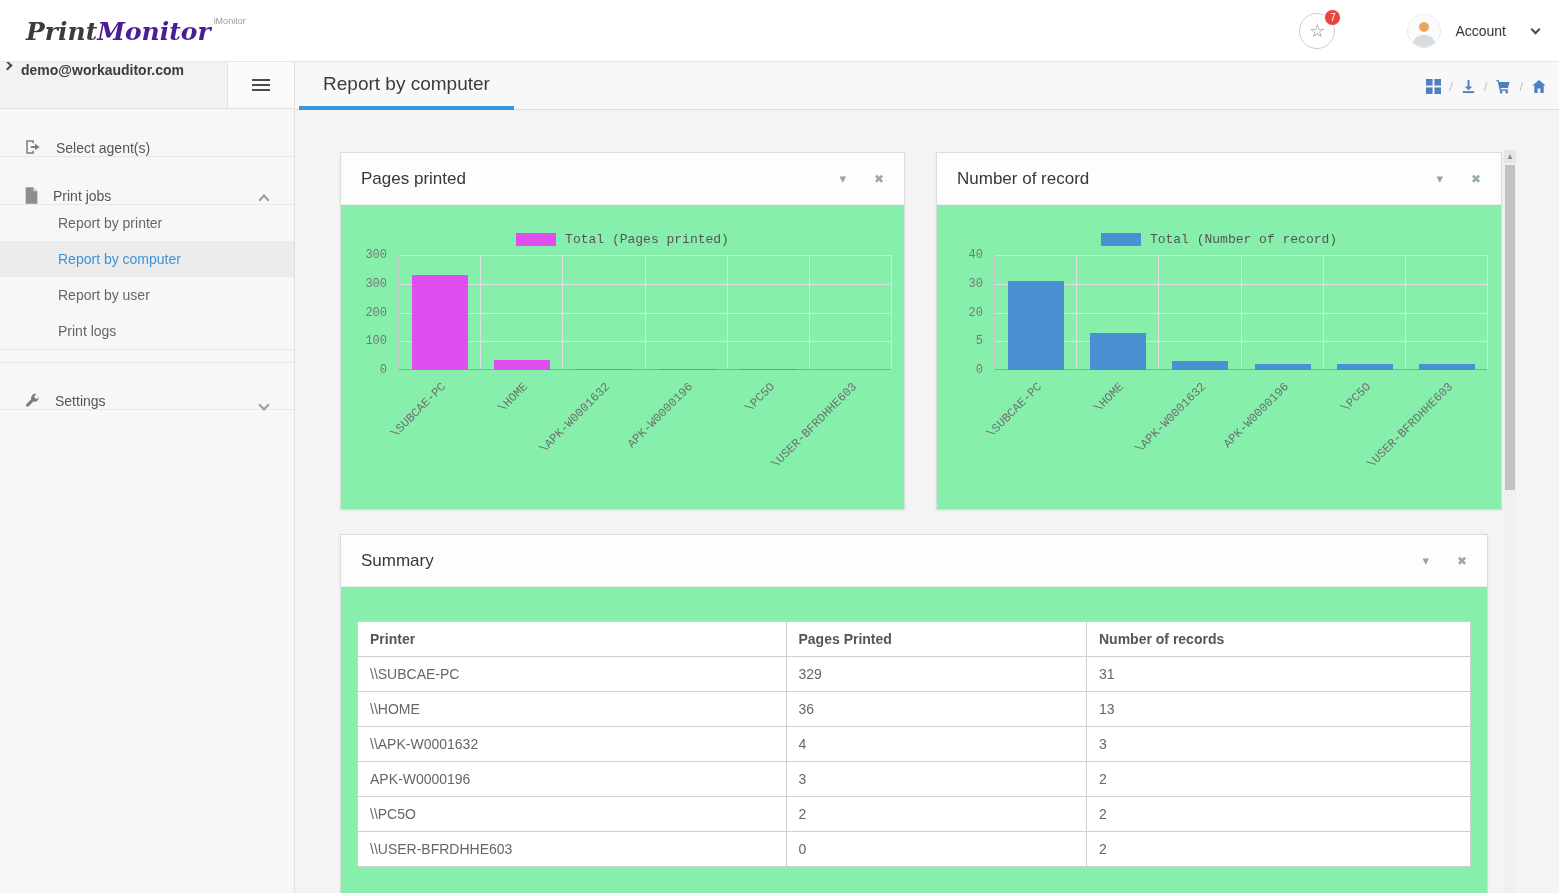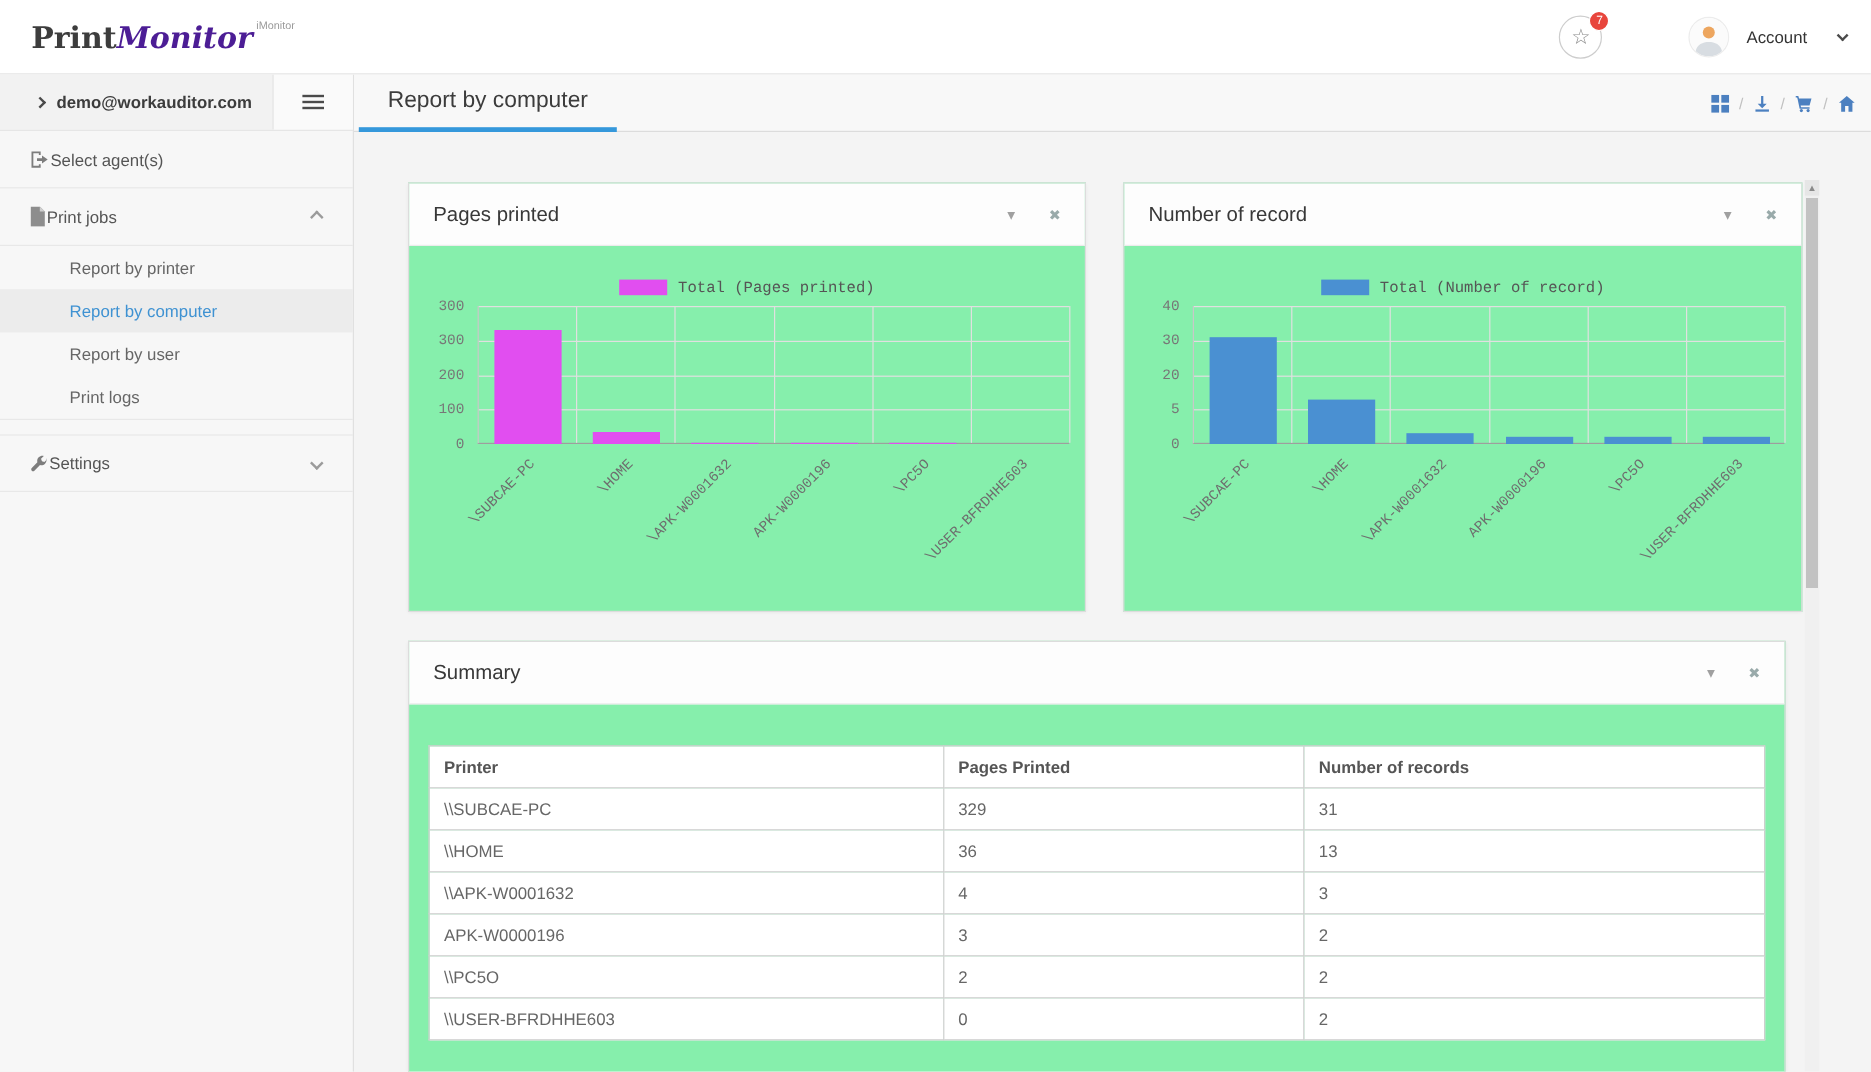--- a/index.html
+++ b/index.html
@@ -3,21 +3,21 @@
 <meta charset="utf-8">
 <style>
   * { margin:0; padding:0; box-sizing:border-box; }
   html,body { width:1559px; height:893px; overflow:hidden; background:#f5f5f5;
     font-family:"Liberation Sans", sans-serif; -webkit-font-smoothing:antialiased; }
 
   
   .topbar { position:absolute; top:0; left:0; width:1559px; height:62px; background:#fff;
     border-bottom:1px solid #e6e6e6; z-index:5; }
   .logo { position:absolute; left:26px; top:0; height:62px; display:flex; align-items:center; cursor:pointer; }
-  .logo-print { font-family:"DejaVu Serif", serif; font-weight:bold; font-size:25px; color:#3d3d3d; }
+  .logo-print { font-family:"DejaVu Serif", serif; font-style:italic; font-weight:bold; font-size:25px; color:#3d3d3d; }
   .logo-monitor { font-family:"DejaVu Serif", serif; font-style:italic; font-weight:bold; font-size:25px; color:#4c1d95; }
   .logo-sup { font-size:9px; color:#9a9a9a; margin-left:3px; align-self:flex-start; margin-top:16px; }
   .topbar-right { position:absolute; right:20px; top:0; height:62px; display:flex; align-items:center; }
   .star-btn { position:relative; width:36px; height:36px; border:1px solid #cdcdcd; border-radius:50%;
     display:flex; align-items:center; justify-content:center; margin-right:72px; cursor:pointer; background:#fff; }
   .star-glyph { font-size:18px; color:#8a8a8a; line-height:1; }
   .badge { position:absolute; top:-5px; right:-7px; min-width:17px; height:17px; border-radius:9px;
     background:#e8453c; color:#fff; font-size:10px; line-height:15px; text-align:center;
     border:1px solid #fff; padding:0 3px; }
   .avatar { width:34px; height:34px; border-radius:50%; overflow:hidden; border:1px solid #ececec;
@@ -27,27 +27,27 @@
   .chev.down { transform:rotate(45deg); }
   .chev.up { transform:rotate(-135deg); }
   .chev.right { transform:rotate(-45deg); }
   .chev.dark { border-color:#4a4a4a; width:7px; height:7px; }
   .acct-chev { margin-top:-4px; cursor:pointer; }
 
   
   .sidebar { position:absolute; top:62px; left:0; width:295px; bottom:0; background:#f7f7f7;
     border-right:1px solid #e0e0e0; }
   .side-header { height:47px; display:flex; border-bottom:1px solid #e2e2e2; }
-  .side-user { flex:1; display:flex; align-items:center; gap:10px; padding-left:30px;
+  .side-user { flex:1; display:flex; align-items:flex-start; gap:10px; padding-left:4px;
     background:#f2f2f2; cursor:pointer; }
   .side-user-label { font-size:14px; font-weight:bold; color:#3c3c3c; }
   .side-burger { width:67px; background:#fafafa; border-left:1px solid #e2e2e2; display:flex;
     flex-direction:column; align-items:center; justify-content:center; gap:3px; cursor:pointer; }
   .burger-bar { width:18px; height:2px; background:#4a4a4a; }
-  .side-row { height:48px; display:flex; align-items:center; padding:0 26px 0 24px;
+  .side-row { height:48px; display:flex; align-items:flex-end; gap:14px; padding:0 26px 0 24px;
     border-bottom:1px solid #e8e8e8; font-size:14px; color:#555; cursor:pointer; }
   .side-row .grow { flex:1; }
   .submenu { border-bottom:1px solid #e8e8e8; }
   .submenu-item { height:36px; display:flex; align-items:center; padding-left:58px; font-size:14px;
     color:#666; cursor:pointer; }
   .submenu-item.active { color:#3f92d2; background:#ececec; }
   .side-row.settings { margin-top:12px; border-top:1px solid #e8e8e8; }
 
   
   .main { position:absolute; top:62px; left:295px; right:0; bottom:0; background:#f4f4f4; }

